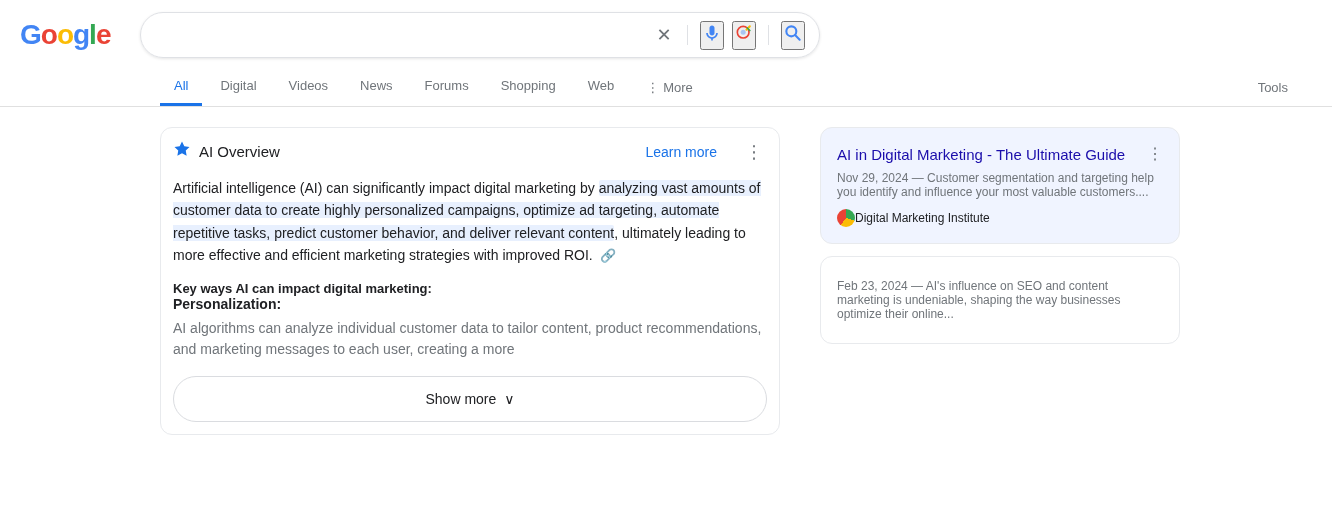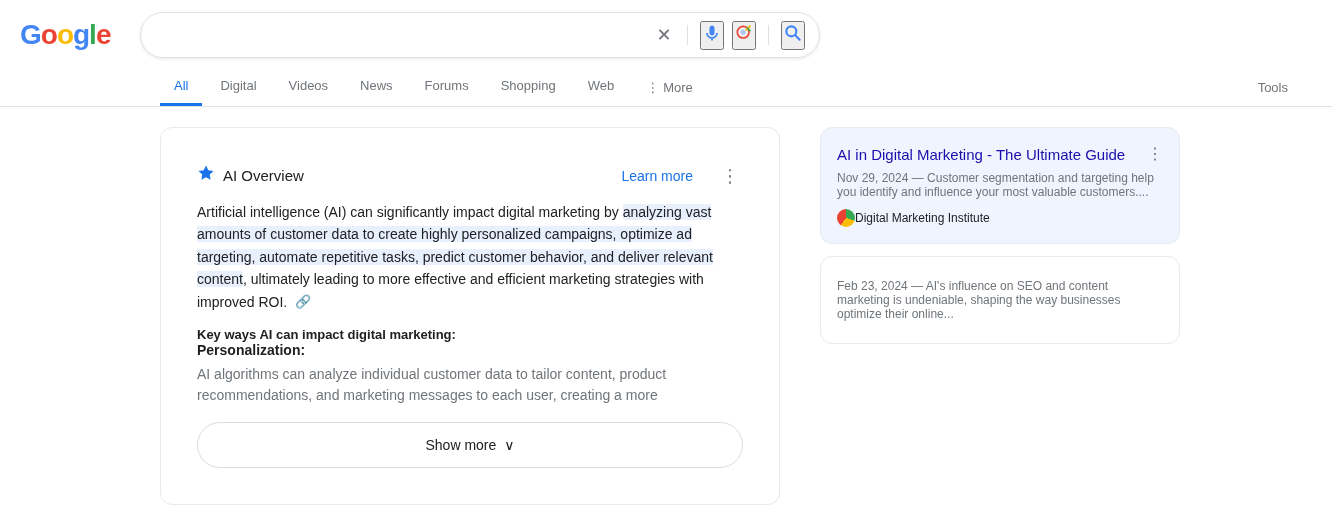--- a/index.html
+++ b/index.html
@@ -30,21 +30,21 @@
     .nav-more { display: flex; align-items: center; gap: 4px; padding: 10px 14px; color: #70757a; cursor: pointer; font-size: 13px; }
     .nav-tools { margin-left: auto; padding: 10px 14px; font-size: 13px; color: #70757a; cursor: pointer; }
 
     
     .main-content { display: flex; padding: 20px 20px 0 160px; gap: 40px; }
 
     
     .left-col { flex: 0 0 620px; max-width: 620px; }
 
     
-    .ai-overview-section { background: #fff; border: 1px solid #e8eaed; border-radius: 12px; padding: 36px; margin-bottom: 20px; }
+    .ai-overview-section { background: #fff; border: 1px solid #e8eaed; border-radius: 12px; padding: 12px; margin-bottom: 20px; }
     .ai-overview-header { display: flex; align-items: center; justify-content: space-between; margin-bottom: 14px; }
     .ai-overview-title { display: flex; align-items: center; gap: 8px; font-size: 15px; font-weight: 500; color: #202124; }
     .ai-diamond-icon { color: #1a73e8; font-size: 18px; }
     .ai-overview-actions { display: flex; align-items: center; gap: 24px; }
     .learn-more-link { color: #1a73e8; font-size: 14px; cursor: pointer; text-decoration: none; }
     .three-dots-btn { background: none; border: none; cursor: pointer; color: #70757a; font-size: 18px; padding: 0 4px; }
 
     .ai-overview-text { font-size: 14px; line-height: 1.6; color: #202124; margin-bottom: 14px; }
     .ai-overview-highlight { background: #e8f0fe; border-radius: 2px; }
     .link-icon { display: inline-block; vertical-align: middle; margin-left: 4px; color: #70757a; font-size: 13px; }

